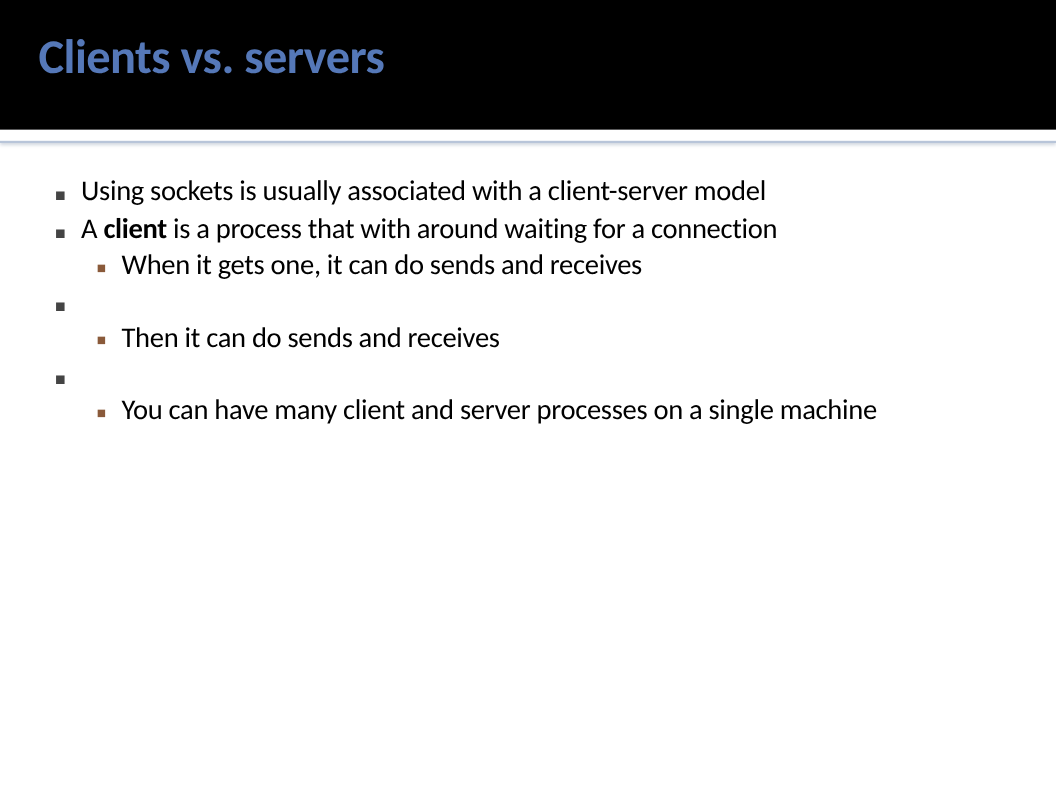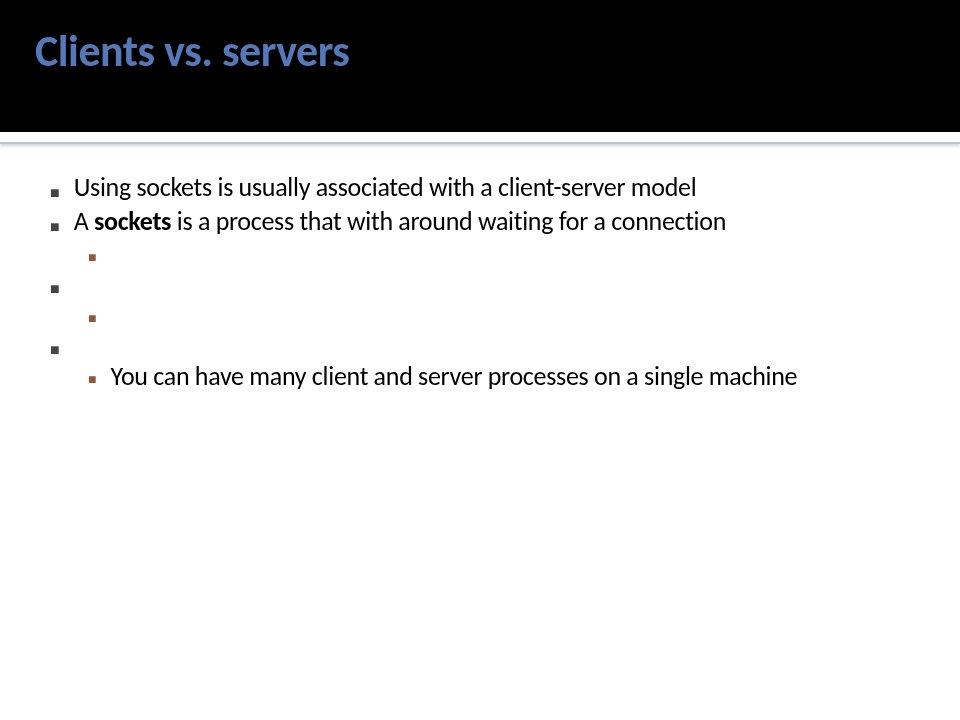--- a/index.html
+++ b/index.html
@@ -9,21 +9,21 @@
     }
     body {
       width: 960px;
       height: 720px;
       background: #ffffff;
       font-family: 'Segoe UI', 'Calibri', sans-serif;
       overflow: hidden;
     }
     .header {
       background: #000000;
-      height: 132px;
+      height: 118px;
       padding: 24px 35px 0 35px;
     }
     .title {
       color: #5578b8;
       font-size: 44px;
       font-weight: bold;
       letter-spacing: -0.5px;
     }
     .divider-area {
       height: 12px;
@@ -83,30 +83,32 @@
 </div>
 <div class="divider-area"></div>
 
 <div class="content">
 <div class="bullet-l1">
       <span class="marker">■</span>
       <span class="text"><span>Using sockets is usually associated with a client-server model</span></span>
     </div>
     <div class="bullet-l1">
       <span class="marker">■</span>
-      <span class="text"><span>A </span><span class="bold">sockets</span><span> is a process that with around waiting for a connection</span></span>
+      <span class="text"><span>A </span><span class="bold">client</span><span> is a process that with around waiting for a connection</span></span>
     </div>
     <div class="bullet-l2">
       <span class="marker">■</span>
+      <span class="text"><span>When it gets one, it can do sends and receives</span></span>
     </div>
     <div class="bullet-l1">
       <span class="marker">■</span>
     </div>
     <div class="bullet-l2">
       <span class="marker">■</span>
+      <span class="text"><span>Then it can do sends and receives</span></span>
     </div>
     <div class="bullet-l1">
       <span class="marker">■</span>
     </div>
     <div class="bullet-l2">
       <span class="marker">■</span>
       <span class="text"><span>You can have many client and server processes on a single machine</span></span>
     </div>
   </div>
 

